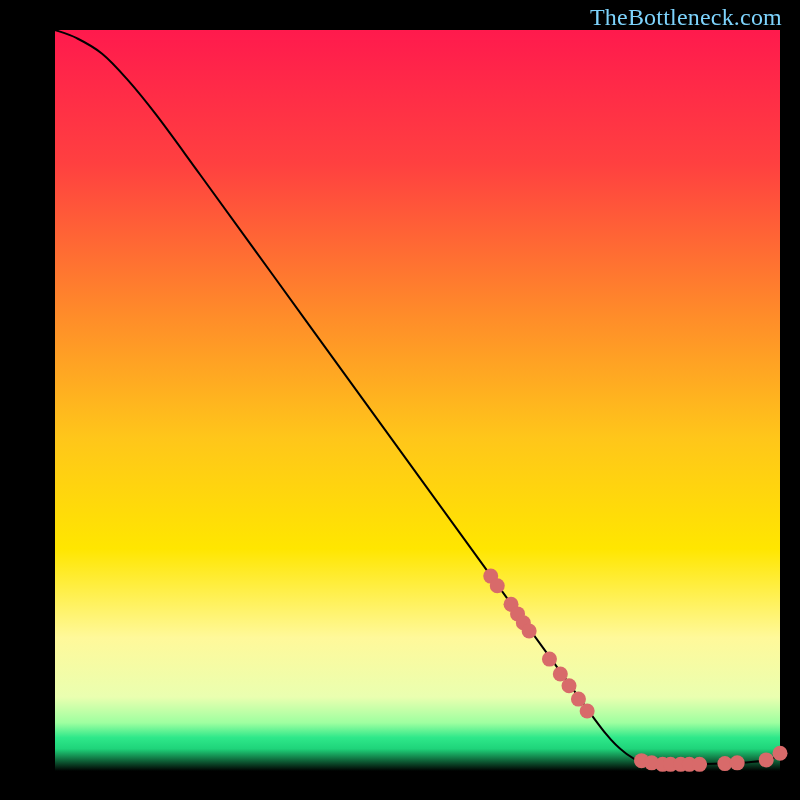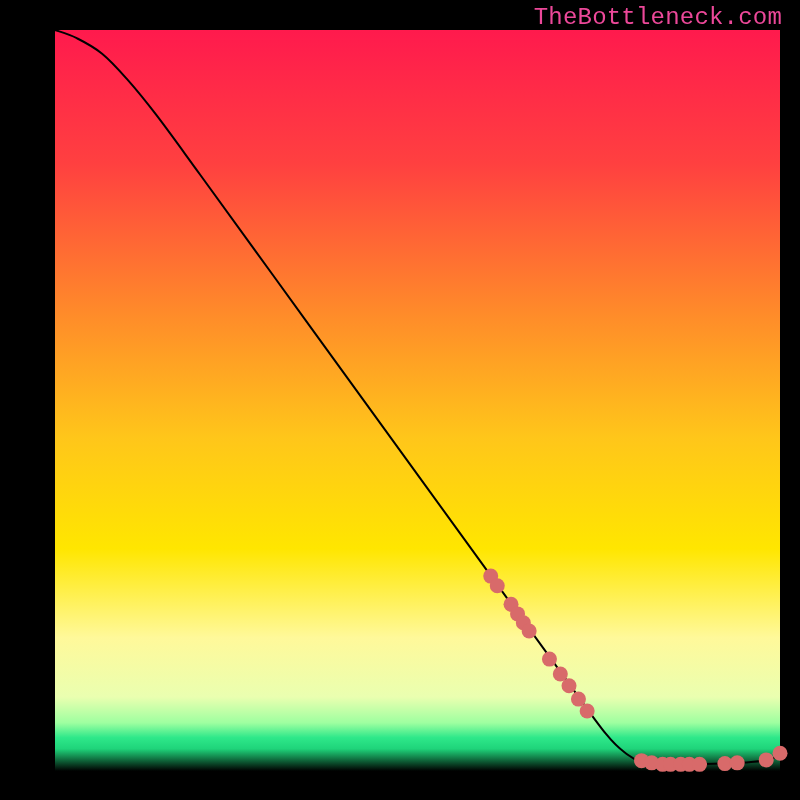--- a/index.html
+++ b/index.html
@@ -2,24 +2,24 @@
 <html><head>
 <meta charset="utf-8">
 <style>
   * { margin: 0; padding: 0; box-sizing: border-box; }
   html, body { width: 800px; height: 800px; overflow: hidden; background: #000; }
   .wrap { position: relative; width: 800px; height: 800px; background: #000; }
   .watermark {
     position: absolute;
     top: 4px;
     right: 18px;
-    font-family: Liberation Mono, monospace;
+    font-family: Liberation Serif, serif;
     font-size: 24px;
     font-weight: 500;
-    color: #ec4899;
+    color: #7dd3fc;
     letter-spacing: 0.2px;
   }
   svg { display: block; }
 </style>
 </head>
 <body>
 <div class="wrap">
 
 <svg id="chart-svg" width="800" height="800" viewBox="0 0 800 800">
   <defs>

